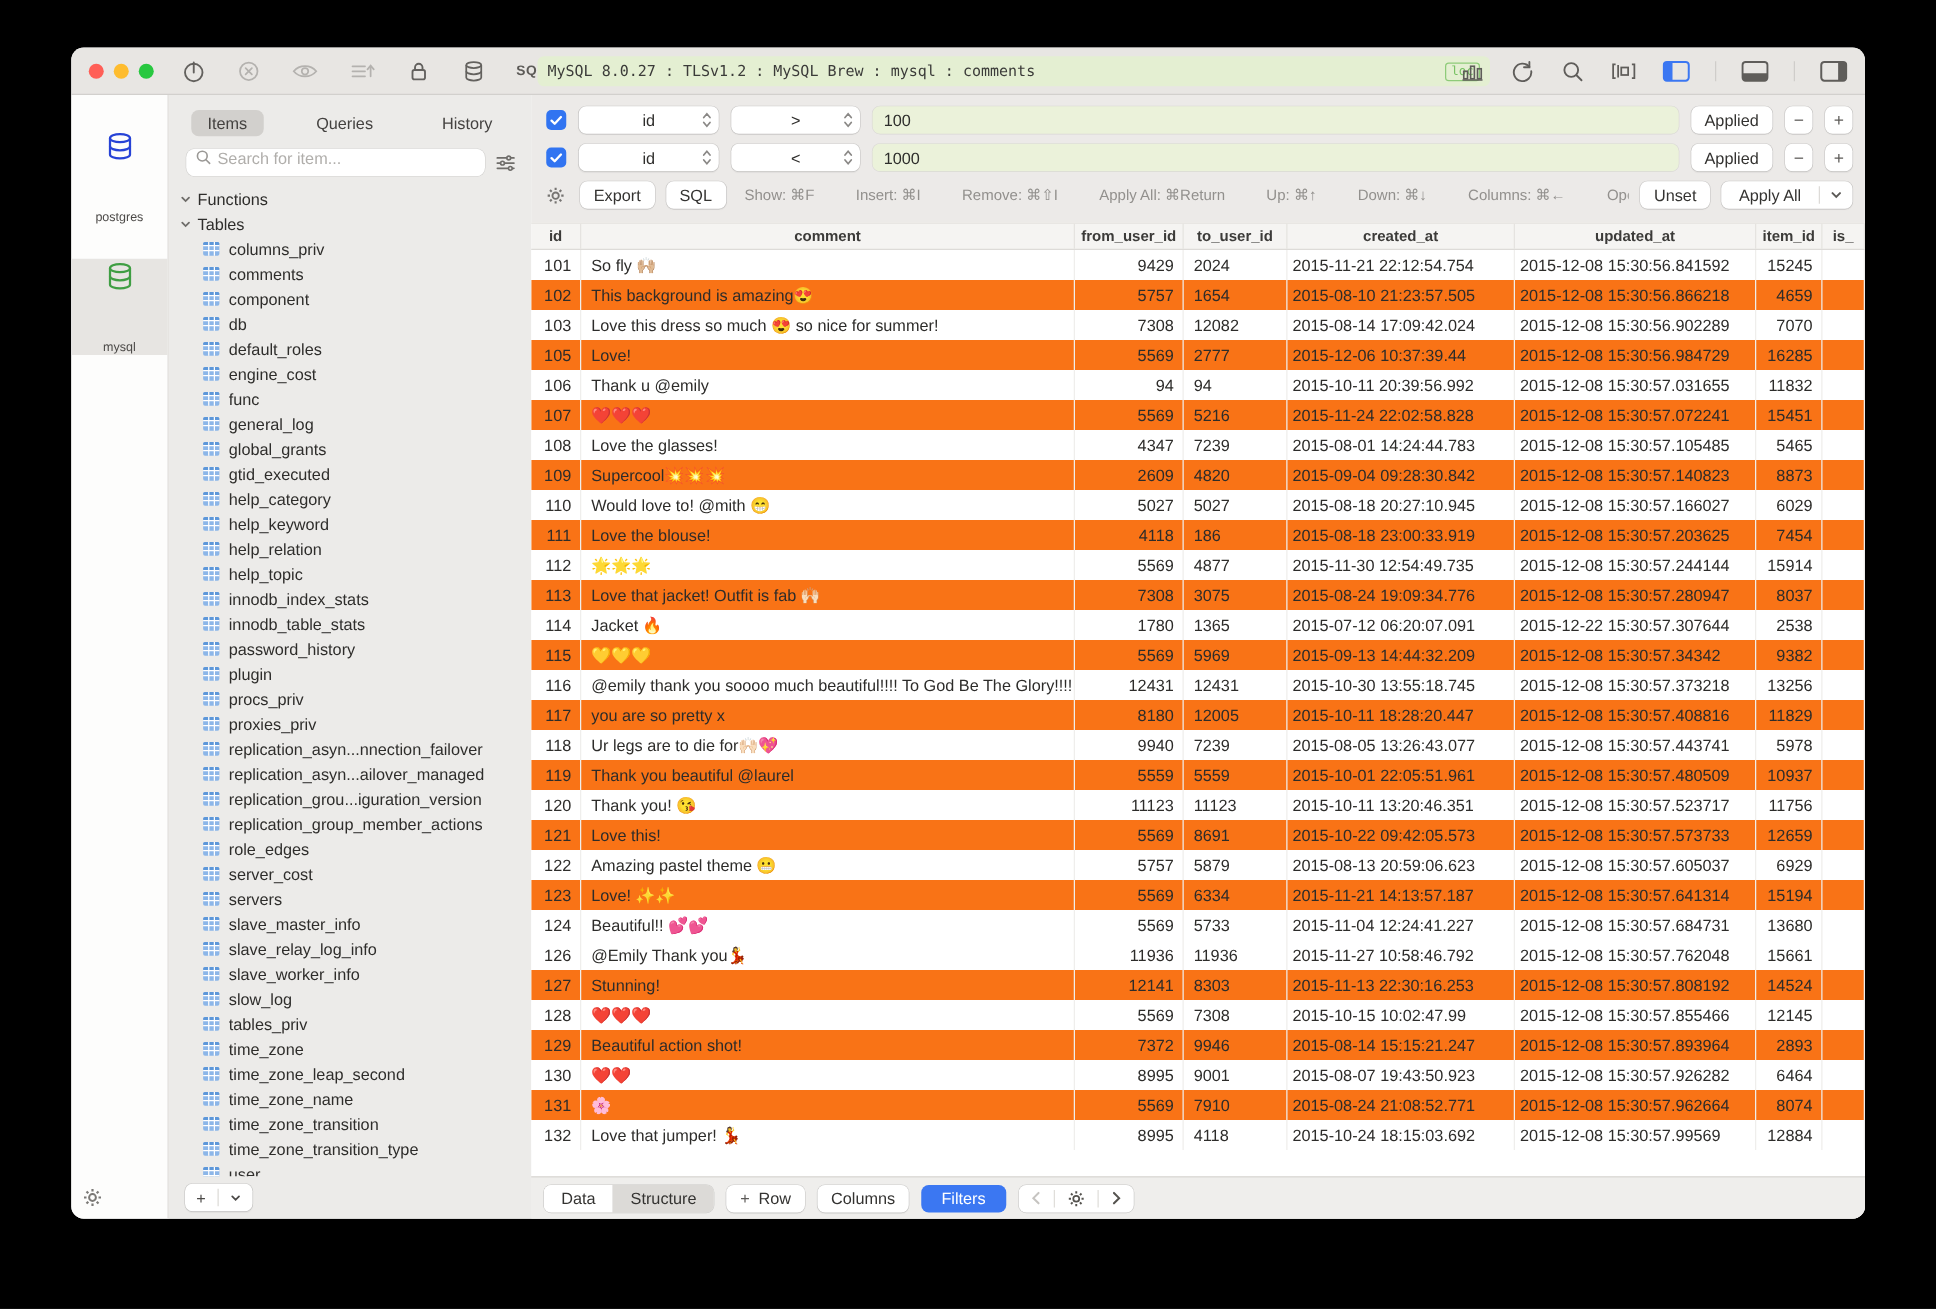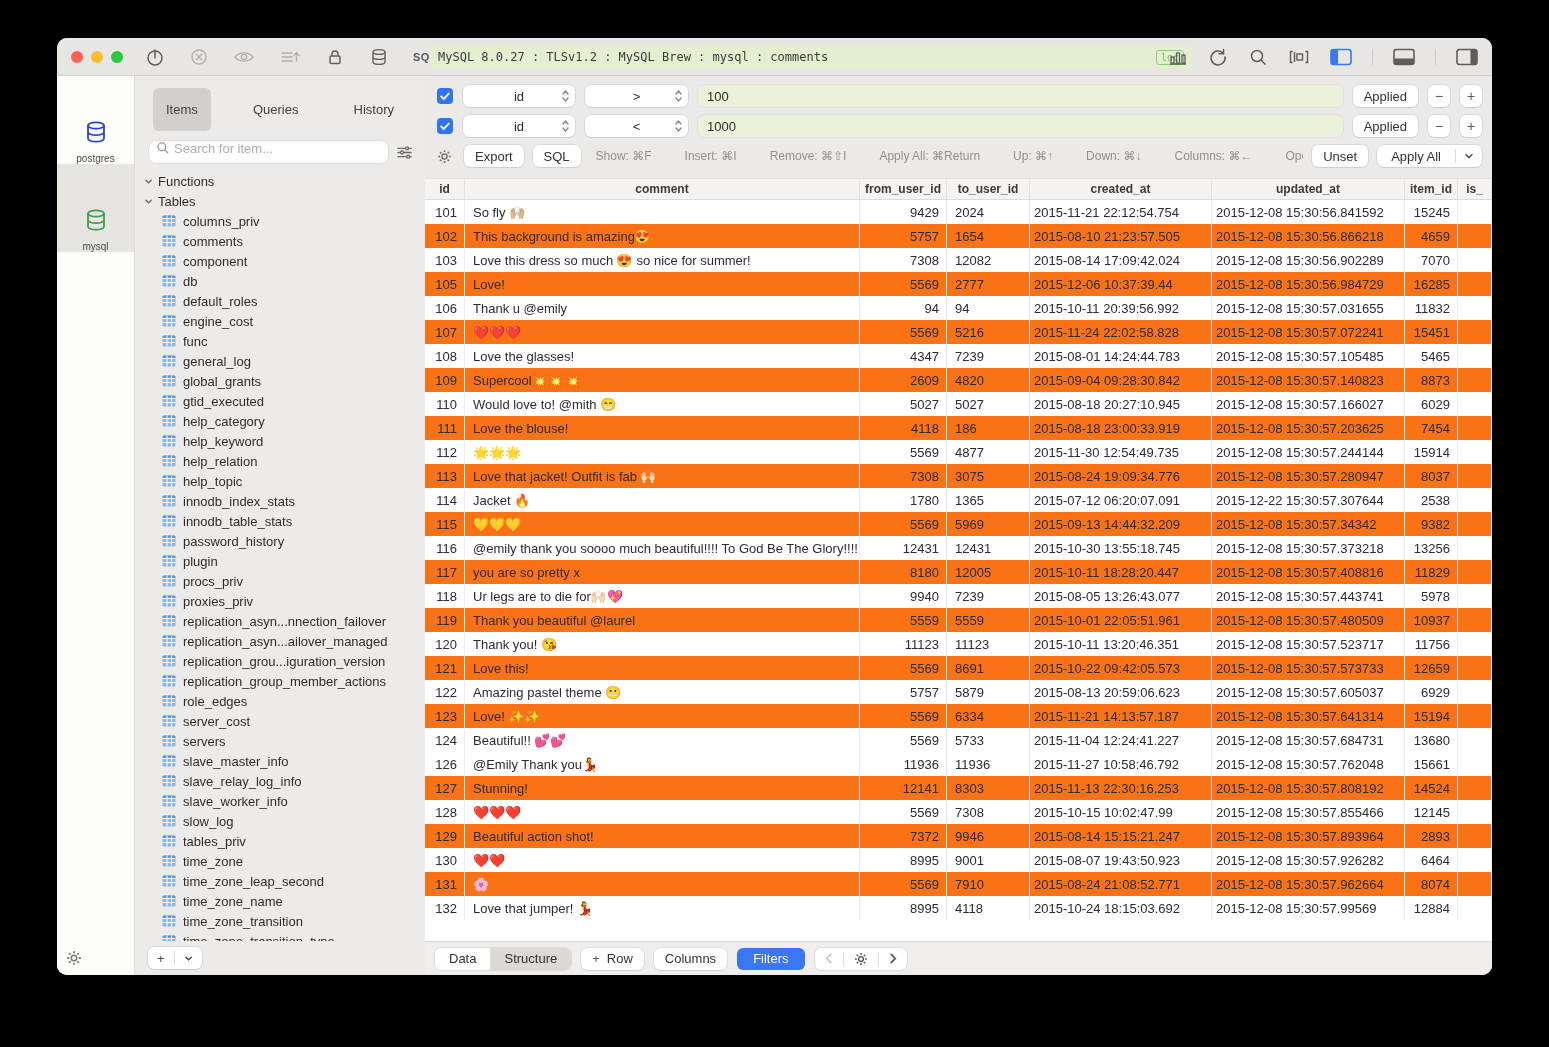--- a/index.html
+++ b/index.html
@@ -21,29 +21,29 @@
   .conn-text { flex:1; white-space:nowrap; overflow:hidden; }
   .loc-badge { font-size:10px; color:#76c161; border:1px solid #8ecb79; border-radius:3px; padding:0 4px; line-height:13px; }
   .tb-right { position:absolute; right:14px; top:0; height:38px; display:flex; align-items:center; gap:20px; color:#5f5d5a; }
   .vsep { width:1px; height:16px; background:#cfcdca; }
 
   
   .content { flex:1; display:flex; min-height:0; }
 
   
   .rail { width:78px; flex:0 0 78px; background:#fdfdfc; border-right:1px solid #dedcd9; position:relative; }
-  .rail-item { height:88px; display:flex; flex-direction:column; align-items:center; justify-content:flex-end; gap:7px; cursor:default; }
+  .rail-item { height:77px; display:flex; flex-direction:column; align-items:center; justify-content:space-between; gap:7px; cursor:default;margin-top:27px; }
   .rail-item.selected { background:#e7e5e2; }
   .rail-item .rlabel { font-size:10px; color:#4c4a48; }
   .rail-gear { position:absolute; left:9px; bottom:9px; color:#7b7976; }
 
   
   .sidebar { width:290px; flex:0 0 290px; background:#ecebe9; display:flex; flex-direction:column; min-height:0; }
   .side-tabs { display:flex; align-items:center; justify-content:space-between; padding:12px 18px 6px 18px; }
-  .side-tab { font-size:13px; color:#444240; padding:14px 13px; border-radius:6px; }
+  .side-tab { font-size:13px; color:#444240; padding:3px 13px; border-radius:6px; }
   .side-tab.selected { background:#d2d0cd; }
   .search-row { display:flex; align-items:center; gap:8px; padding:4px 12px 6px 14px; }
   .search-box { flex:1; height:22px; background:#fff; border-radius:7px; display:flex; align-items:flex-start; padding:0 7px; gap:5px;
                 box-shadow:0 0 0 .5px rgba(0,0,0,.10); }
   .search-box input { border:none; outline:none; background:transparent; font-size:13px; color:#333; width:100%; font-family:inherit; }
   .search-box input::placeholder { color:#b0aeab; }
   .tree { flex:1; overflow:hidden; padding-top:2px; }
   .tree-section { display:flex; align-items:center; gap:5px; height:20px; padding-left:9px; font-size:13px; color:#2e2d2b; }
   .tree-item { display:flex; align-items:center; gap:7px; height:20px; padding-left:27px; font-size:13px; color:#2e2d2b; white-space:nowrap; }
   .side-bottom { flex:0 0 34px; display:flex; align-items:center; padding-left:13px; }

